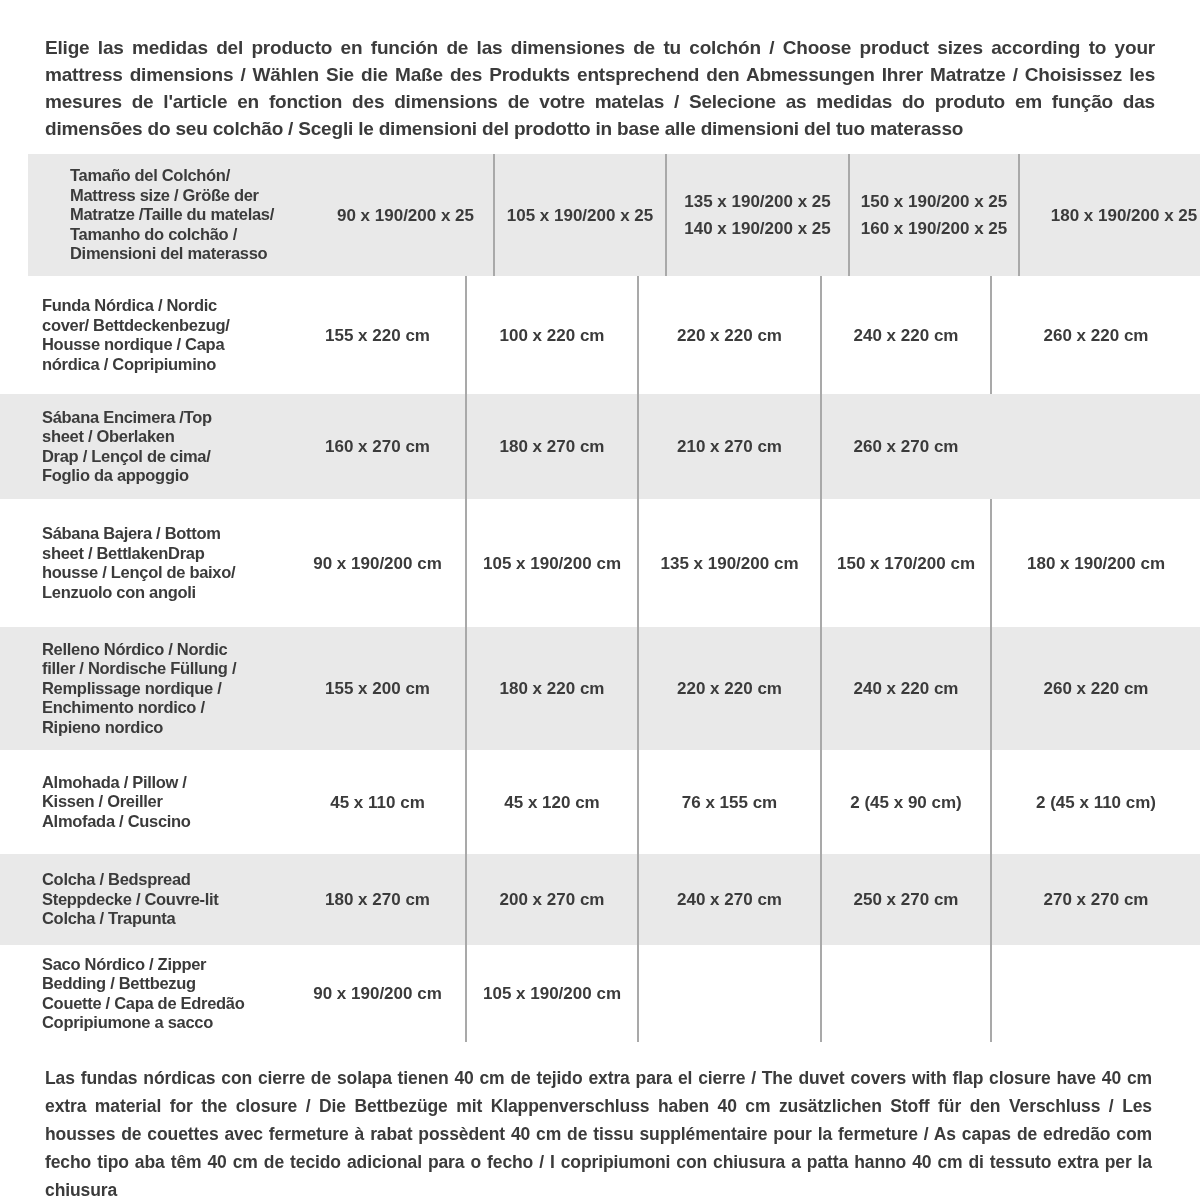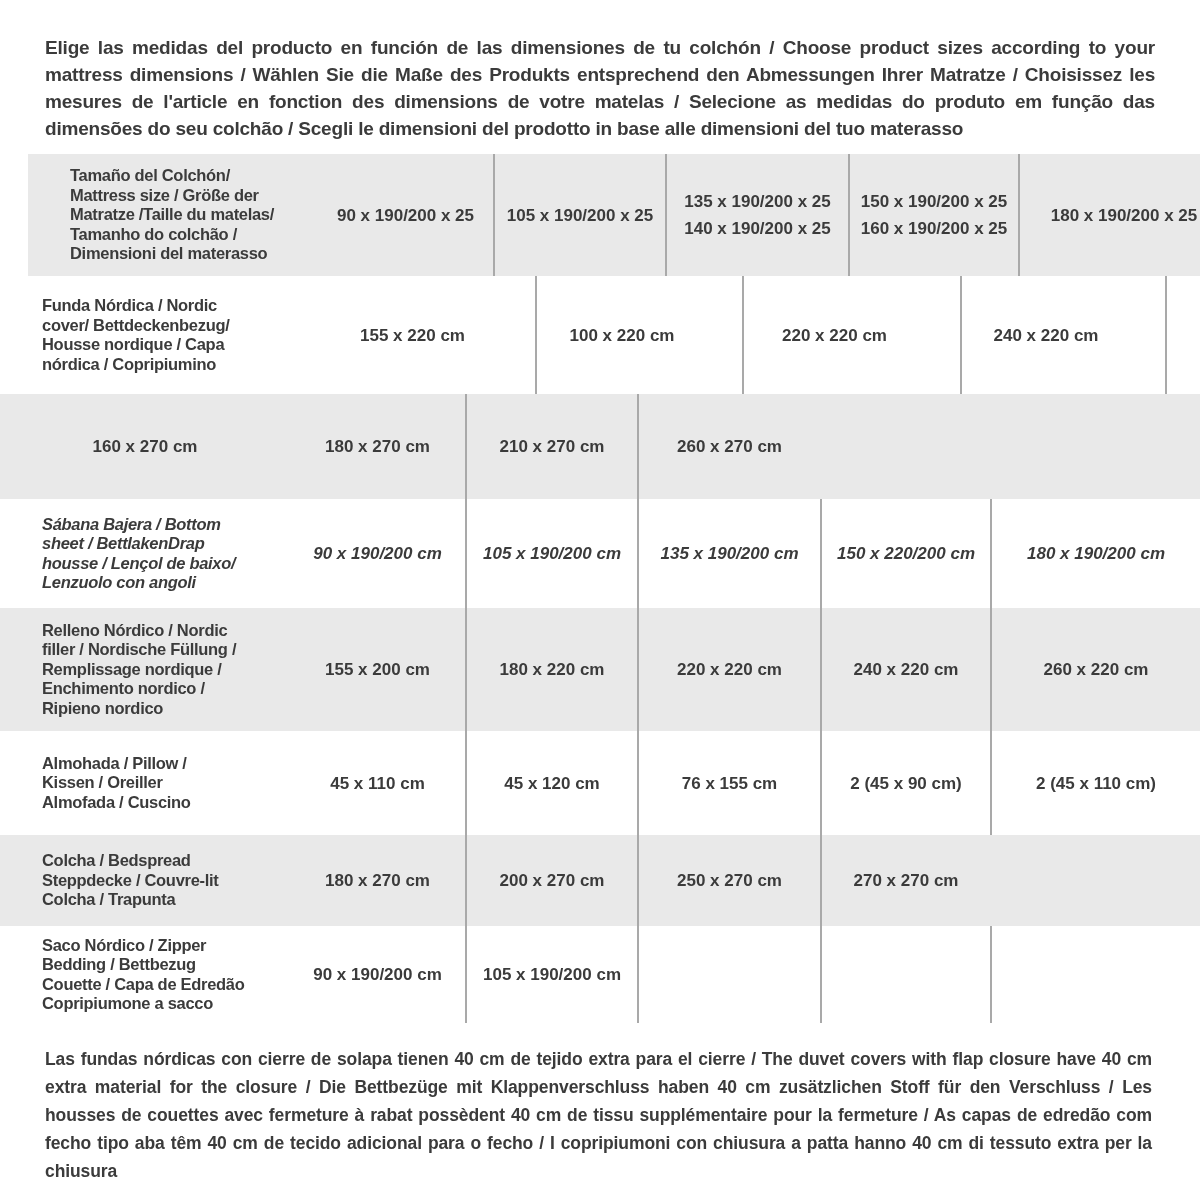--- a/index.html
+++ b/index.html
@@ -23,23 +23,23 @@
 
   .size-table { margin-top: 12px; width: 1200px; }
 
   .row {
     display: grid;
     grid-template-columns: 290px 175px 172px 183px 170px 210px;
     width: 1200px;
   }
   .row:nth-child(odd) { background: #e9e9e9; }
   .row:nth-child(1) { height: 122px; margin-left: 28px; }
-  .row:nth-child(2) { height: 118px; gap: 35px; }
+  .row:nth-child(2) { height: 118px; }
   .row:nth-child(3) { height: 105px; }
-  .row:nth-child(4) { height: 109px; font-style: italic; }
+  .row:nth-child(4) { height: 128px; }
   .row:nth-child(5) { height: 123px; }
   .row:nth-child(6) { height: 104px; }
   .row:nth-child(7) { height: 91px; }
   .row:nth-child(8) { height: 97px;  }
 
   .cell { display: flex; align-items: center; overflow: hidden; }
   .row > .cell:nth-child(n+3) { border-left: 2px solid #a9a9a9; }
 
   .label-cell {
     padding-left: 42px;
@@ -101,35 +101,39 @@
 Housse nordique  / Capa
 nórdica / Copripiumino</div>
       <div class="cell value-cell">155 x 220 cm</div>
       <div class="cell value-cell">100 x 220 cm</div>
       <div class="cell value-cell">220 x 220 cm</div>
       <div class="cell value-cell">240 x 220 cm</div>
       <div class="cell value-cell">260 x 220 cm</div>
     </div>
 
     <div class="row">
+      <div class="cell label-cell">Sábana Encimera /Top
+sheet / Oberlaken
+Drap / Lençol de cima/
+Foglio da appoggio</div>
       <div class="cell value-cell">160 x 270 cm</div>
       <div class="cell value-cell">180 x 270 cm</div>
       <div class="cell value-cell">210 x 270 cm</div>
       <div class="cell value-cell">260 x 270 cm</div>
     </div>
 
     <div class="row">
       <div class="cell label-cell">Sábana Bajera / Bottom
 sheet / BettlakenDrap
 housse / Lençol de baixo/
 Lenzuolo con angoli</div>
       <div class="cell value-cell">90 x 190/200 cm</div>
       <div class="cell value-cell">105 x 190/200 cm</div>
       <div class="cell value-cell">135 x 190/200 cm</div>
-      <div class="cell value-cell">150 x 220/200 cm</div>
+      <div class="cell value-cell">150 x 170/200 cm</div>
       <div class="cell value-cell">180 x 190/200 cm</div>
     </div>
 
     <div class="row">
       <div class="cell label-cell">Relleno Nórdico / Nordic
 filler / Nordische Füllung /
 Remplissage nordique /
 Enchimento nordico /
 Ripieno nordico</div>
       <div class="cell value-cell">155 x 200 cm</div>
@@ -149,20 +153,21 @@
       <div class="cell value-cell">2 (45 x 90 cm)</div>
       <div class="cell value-cell">2 (45 x 110 cm)</div>
     </div>
 
     <div class="row">
       <div class="cell label-cell">Colcha / Bedspread
 Steppdecke / Couvre-lit
 Colcha / Trapunta</div>
       <div class="cell value-cell">180 x 270 cm</div>
       <div class="cell value-cell">200 x 270 cm</div>
+      <div class="cell value-cell">240 x 270 cm</div>
       <div class="cell value-cell">250 x 270 cm</div>
       <div class="cell value-cell">270 x 270 cm</div>
     </div>
 
     <div class="row">
       <div class="cell label-cell">Saco Nórdico / Zipper
 Bedding / Bettbezug
 Couette  / Capa de Edredão
 Copripiumone a sacco</div>
       <div class="cell value-cell">90 x 190/200 cm</div>

